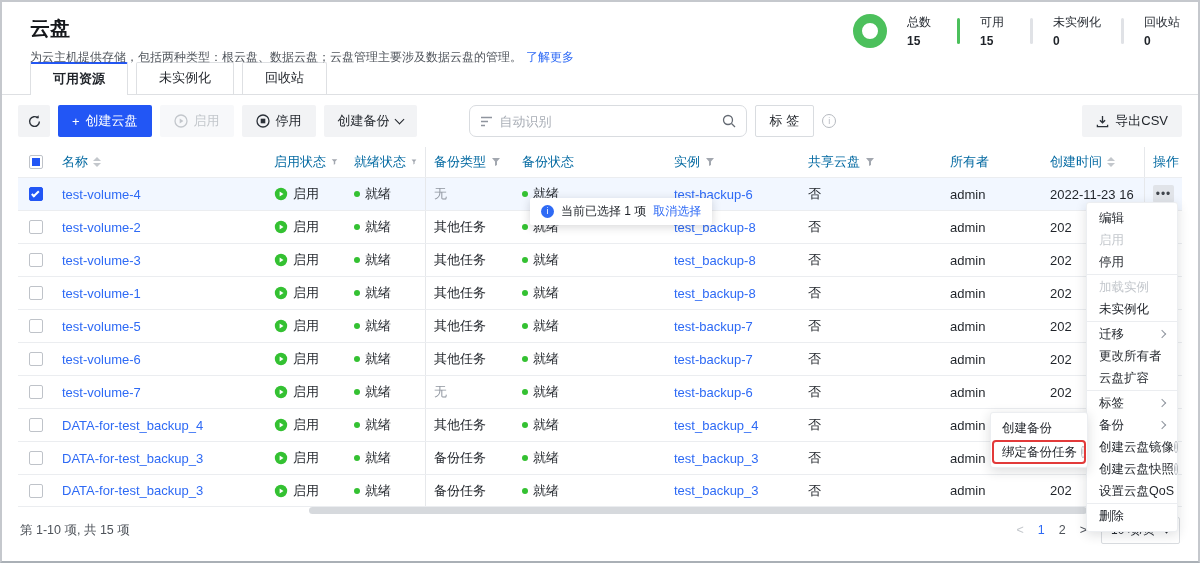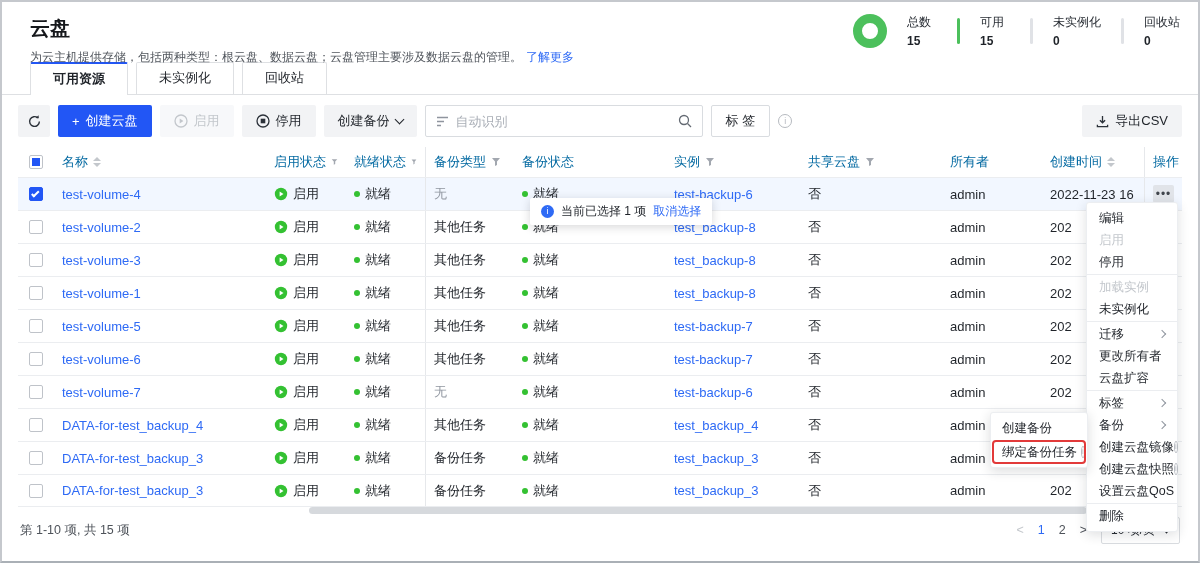--- a/index.html
+++ b/index.html
@@ -25,22 +25,22 @@
          border:1px solid #dee0e3; border-bottom:none; border-radius:2px 2px 0 0; cursor:pointer; }
   .tab.active { border-top:2px solid #2256f5; font-weight:bold; line-height:29px; margin-bottom:-1px; }
   
   .toolbar { display:flex; align-items:center; gap:8px; padding:10px 16px; }
   .btn { height:32px; display:inline-flex; align-items:center; justify-content:center; gap:6px;
          padding:0 14px; background:#f2f3f5; border:none; border-radius:2px; font-size:13px;
          color:#1f2329; cursor:pointer; font-family:inherit; }
   .btn.primary { background:#2256f5; color:#fff; }
   .btn.dis { color:#c3c7cc; cursor:default; background:#f7f8fa; }
   .btn.sq { width:32px; padding:0; }
-  .search { width:278px; height:32px; border:1px solid #d9dce0; border-radius:2px;
-            display:flex; align-items:center; gap:7px; padding:0 10px; background:#fff; }
+  .search { width:278px; height:32px; border:1px solid #d9dce0; border-radius:7px;
+            display:flex; align-items:center; gap:7px; padding:0 10px; background:#fff;margin-left:44px; }
   .search input { border:none; outline:none; flex:1; font-size:13px; color:#1f2329;
                   font-family:inherit; background:transparent; }
   .search input::placeholder { color:#a9aeb6; }
   .icon-info { width:14px; height:14px; border:1px solid #b6bac0; border-radius:50%;
                color:#b6bac0; font-size:9px; line-height:12px; text-align:center;
                font-style:normal; display:inline-block; }
   .caret { width:7px; height:7px; border-right:1.5px solid currentColor;
            border-bottom:1.5px solid currentColor; transform:rotate(45deg); margin-top:-4px; }
   .export { margin-left:auto; }
   

